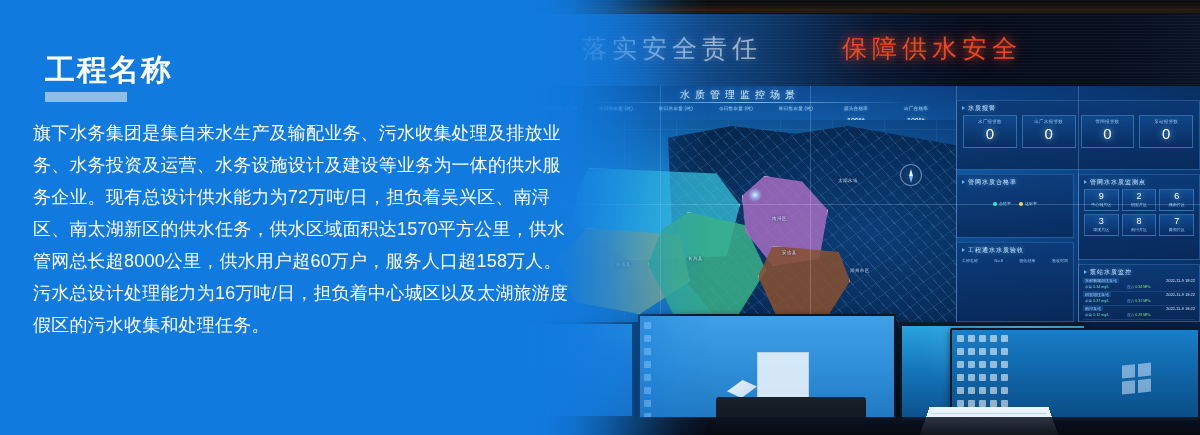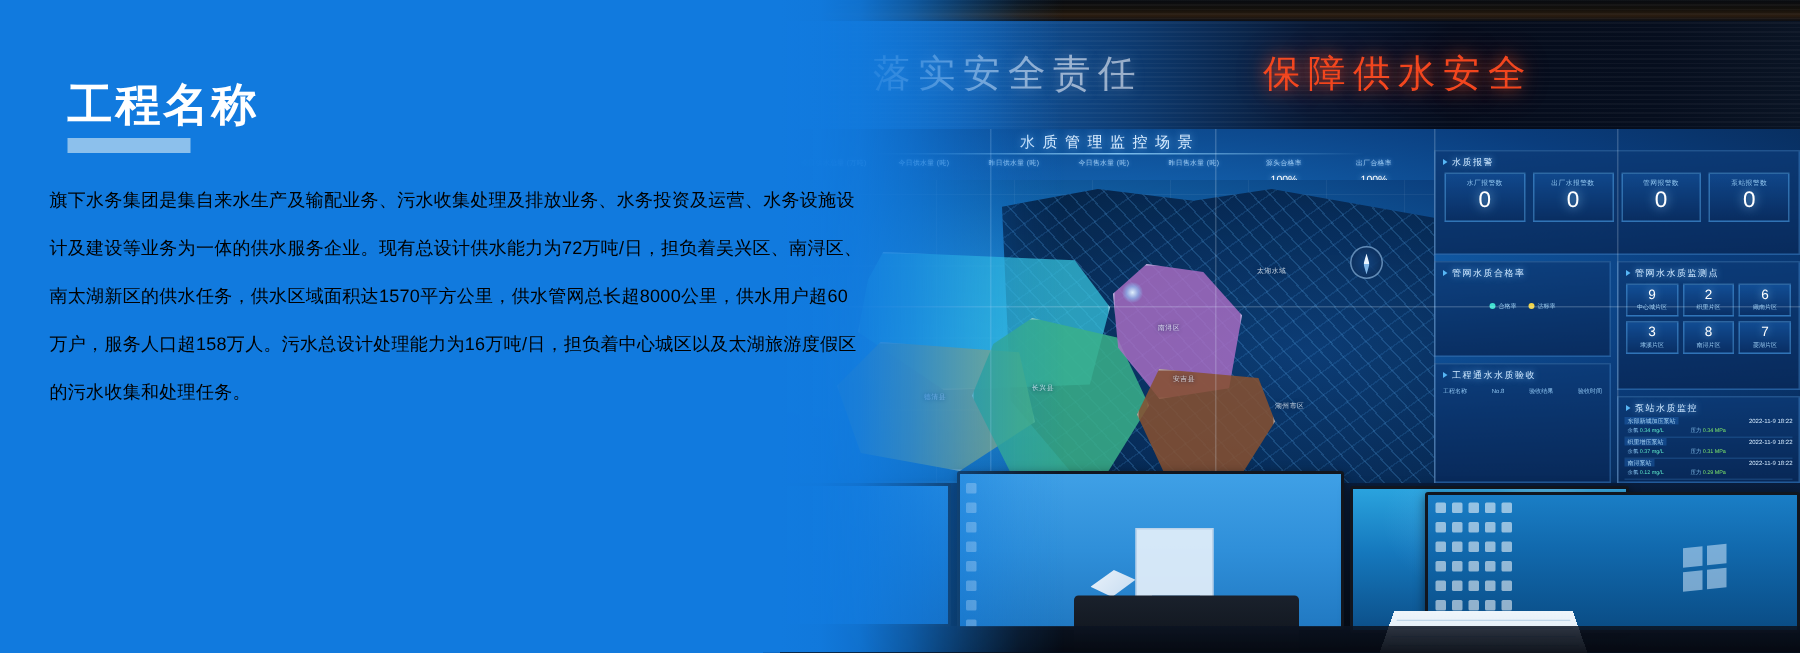--- a/index.html
+++ b/index.html
@@ -453,22 +453,22 @@
     letter-spacing: 2px;
   }
   .title-rule {
     position: absolute; left: 45px; top: 92px;
     width: 82px; height: 10px;
     background: #8cc0ec;
   }
   .body-copy {
     position: absolute; left: 33px; top: 117px;
     width: 542px;
-    color: #000000;
-    font-size: 12px;
+    color: #ffffff;
+    font-size: 18px;
     line-height: 32px;
     letter-spacing: .2px;
   }
 </style>
 </head>
 <body>
 
 <div id="banner">
 
   <div id="photo">

